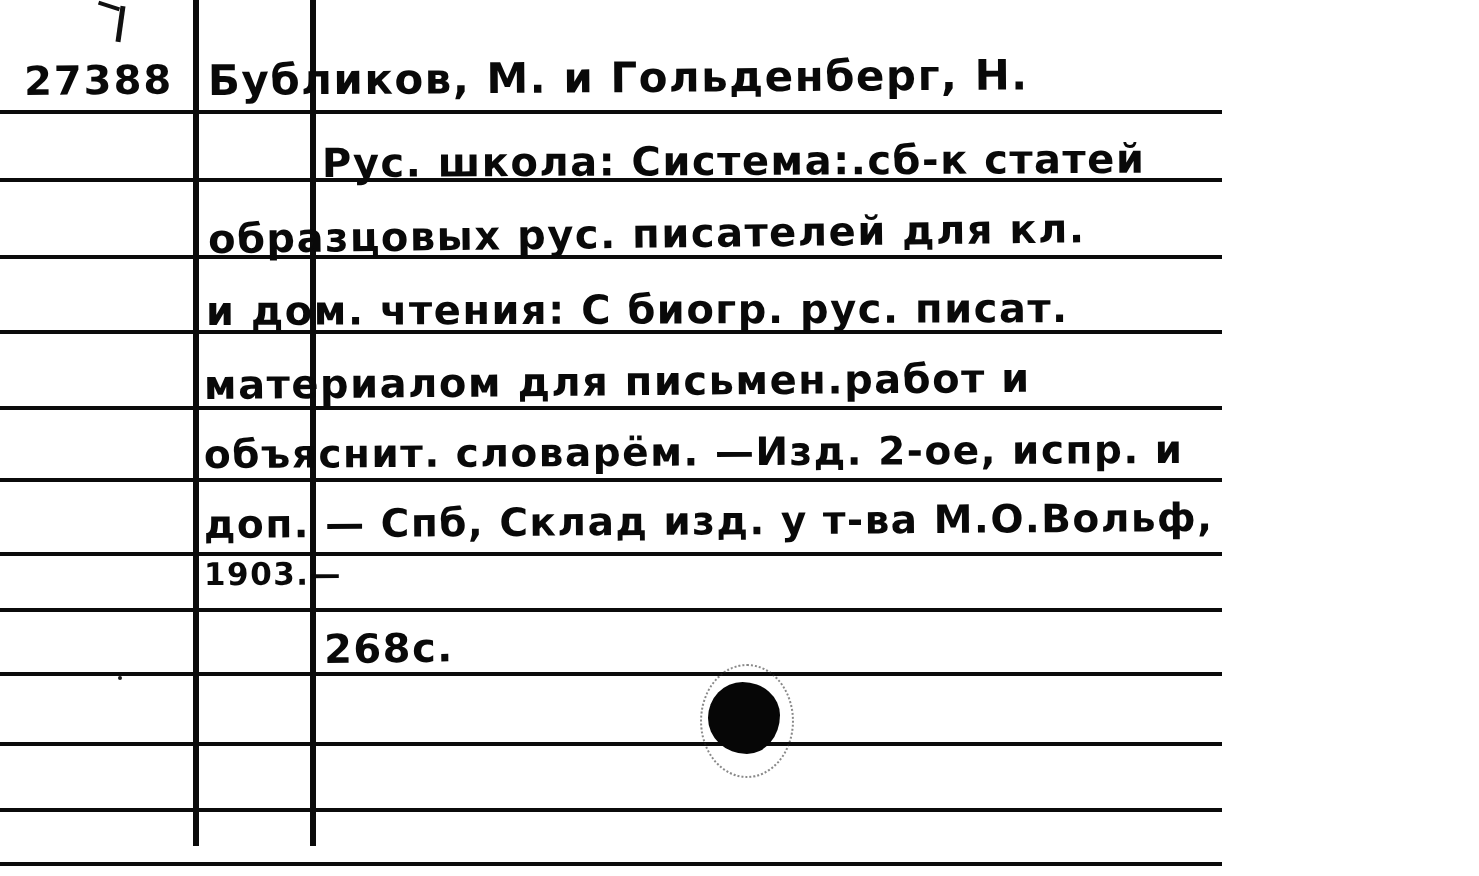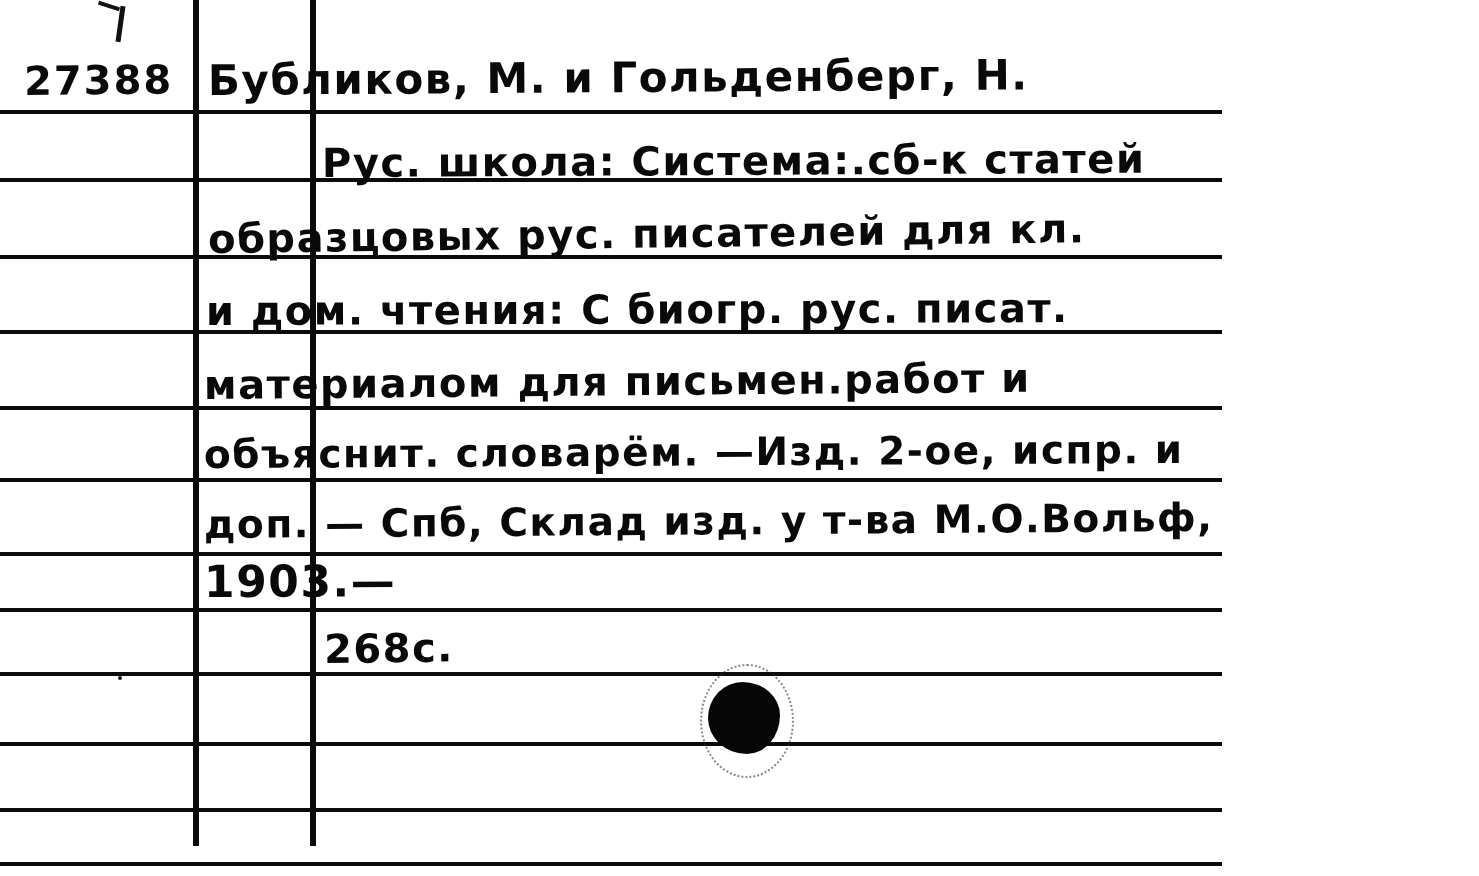--- a/index.html
+++ b/index.html
@@ -119,21 +119,21 @@
   <div class="hw j5" style="left:206px; top:288px; font-size:40px;">и дом. чтения:  С биогр. рус. писат.</div>
 
   <div class="sup" style="left:1398px; top:288px;">лей</div>
 
   <div class="hw j6" style="left:204px; top:362px; font-size:40px;">материалом  для  письмен.работ  и</div>
 
   <div class="hw j3" style="left:204px; top:432px; font-size:39px;">объяснит. словарём. —Изд. 2-ое, испр. и</div>
 
   <div class="hw j2" style="left:204px; top:502px; font-size:39px;">доп. — Спб, Склад изд. у т-ва М.О.Вольф,</div>
 
-  <div class="hw j5" style="left:204px; top:556px; font-size:44px;">1903.—</div>
+  <div class="hw j5" style="left:204px; top:556px; font-size:31px;">1903.—</div>
 
   <div class="hw j4" style="left:324px; top:626px; font-size:40px;">268с.</div>
 
   <div class="blot-halo" style="left:700px; top:664px; width:90px; height:110px;"></div>
   <div class="blot" style="left:708px; top:682px; width:72px; height:72px;"></div>
   <div class="speck" style="left:1282px; top:730px; width:5px; height:7px;"></div>
   <div class="speck" style="left:118px; top:676px; width:4px; height:4px;"></div>
 
 </div>
 

